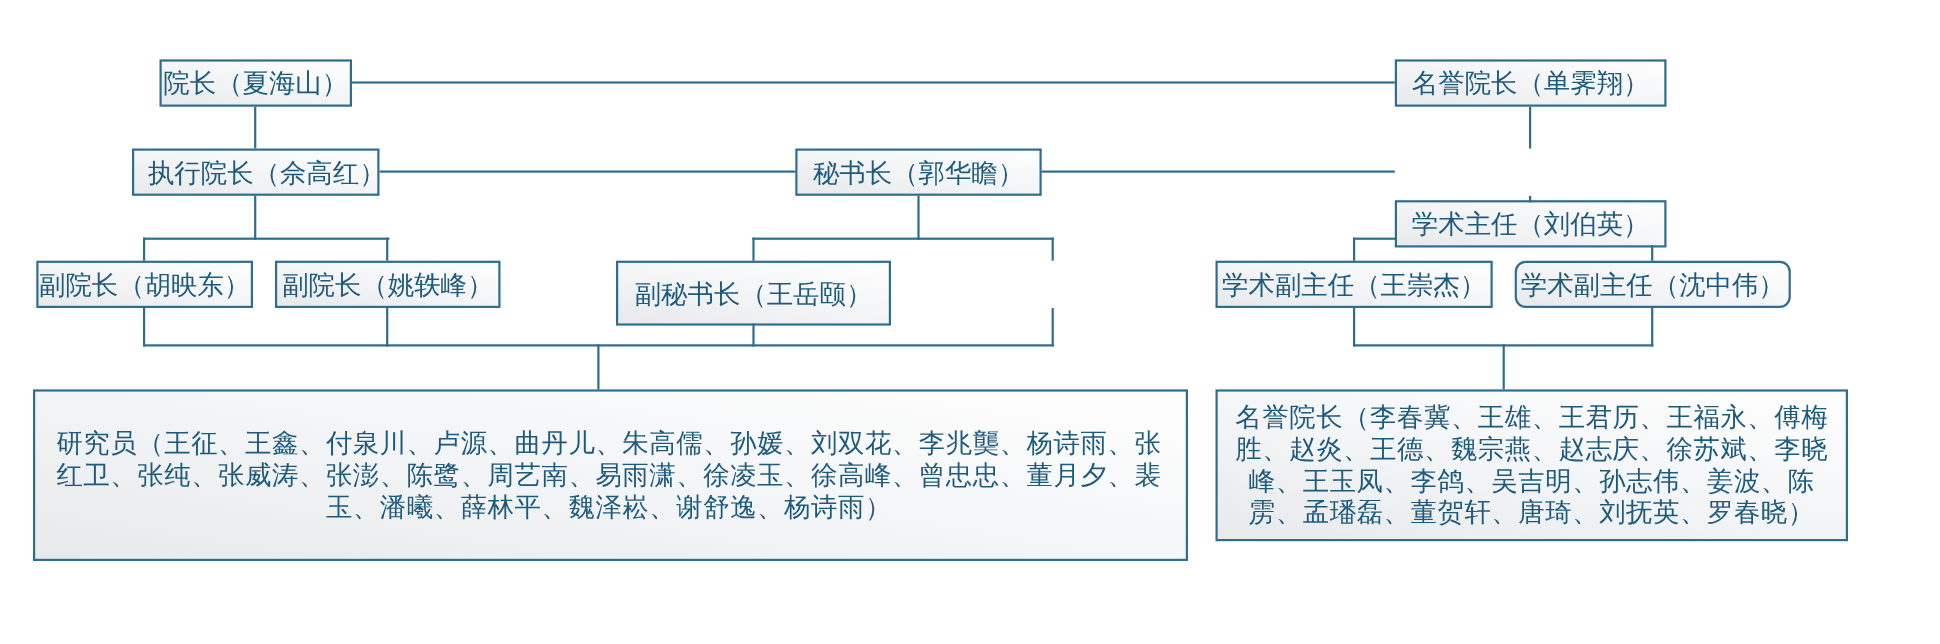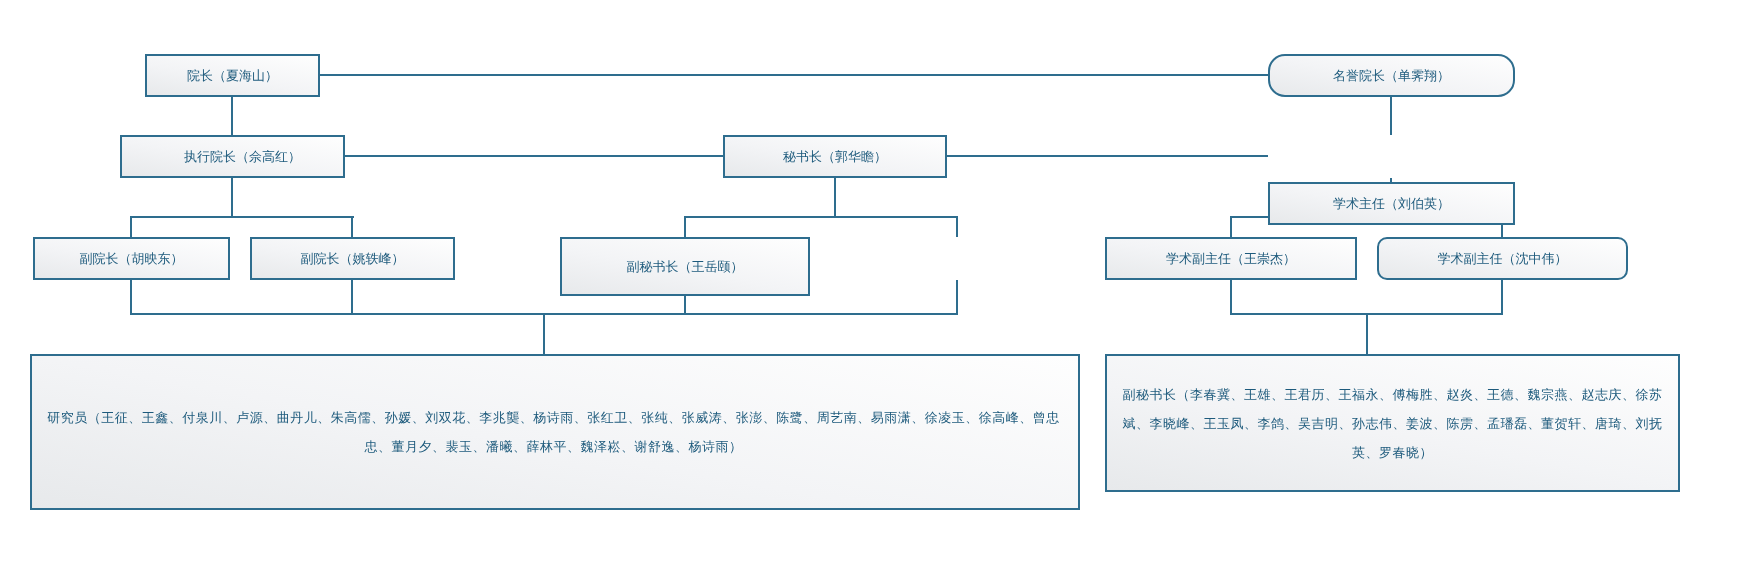--- a/index.html
+++ b/index.html
@@ -14,42 +14,42 @@
     height: 585px;
     background: #ffffff;
     overflow: hidden;
   }
   .node {
     position: absolute;
     box-sizing: border-box;
     border: 2px solid #2e6d8e;
     background: linear-gradient(190deg, #fefefe 0%, #f3f4f6 55%, #e7e9eb 100%);
     color: #1d5a7c;
-    font-size: 13px;
+    font-size: 24px;
     display: flex;
     align-items: center;
     justify-content: center;
     text-align: center;
     white-space: nowrap;
     z-index: 2;
   }
   .node.big {
     white-space: normal;
     line-height: 29px;
     padding: 8px 14px;
     letter-spacing: 0.5px;
   }
   .line {
     position: absolute;
     background: #2e6d8e;
     z-index: 1;
   }
   
   #n-dean               { left: 145px;  top: 54px;  width: 175px;  height: 43px; }
-  #n-honorary-dean      { left: 1268px; top: 54px;  width: 247px;  height: 43px; border-radius: 17px; }
+  #n-honorary-dean      { left: 1268px; top: 54px;  width: 247px;  height: 43px; }
   #n-executive-dean     { left: 120px;  top: 135px; width: 225px;  height: 43px; padding-left: 20px; }
   #n-secretary-general  { left: 723px;  top: 135px; width: 224px;  height: 43px; }
   #n-academic-director  { left: 1268px; top: 135px; width: 247px;  height: 43px; margin-top: 47px; }
   #n-vice-dean-1        { left: 33px;   top: 237px; width: 197px;  height: 43px; }
   #n-vice-dean-2        { left: 250px;  top: 237px; width: 205px;  height: 43px; text-align: right; }
   #n-deputy-secretary-1 { left: 560px;  top: 237px; width: 250px;  height: 59px; }
   #n-deputy-secretary-2 { left: 838px;  top: 237px; width: 244px;  height: 43px; }
   #n-deputy-academic-1  { left: 1105px; top: 237px; width: 252px;  height: 43px; }
   #n-deputy-academic-2  { left: 1377px; top: 237px; width: 251px;  height: 43px; border-radius: 10px; }
   #n-researchers        { left: 30px;   top: 354px; width: 1050px; height: 156px; padding-left: 11px; }
@@ -120,15 +120,15 @@
   <div class="node" id="n-honorary-dean">名誉院长（单霁翔）</div>
   <div class="node" id="n-executive-dean">执行院长（佘高红）</div>
   <div class="node" id="n-secretary-general">秘书长（郭华瞻）</div>
   <div class="node" id="n-academic-director">学术主任（刘伯英）</div>
   <div class="node" id="n-vice-dean-1">副院长（胡映东）</div>
   <div class="node" id="n-vice-dean-2">副院长（姚轶峰）</div>
   <div class="node" id="n-deputy-secretary-1">副秘书长（王岳颐）</div>
   <div class="node" id="n-deputy-academic-1">学术副主任（王崇杰）</div>
   <div class="node" id="n-deputy-academic-2">学术副主任（沈中伟）</div>
   <div class="node big" id="n-researchers">研究员（王征、王鑫、付泉川、卢源、曲丹儿、朱高儒、孙媛、刘双花、李兆龑、杨诗雨、张红卫、张纯、张威涛、张澎、陈鹭、周艺南、易雨潇、徐凌玉、徐高峰、曾忠忠、董月夕、裴玉、潘曦、薛林平、魏泽崧、谢舒逸、杨诗雨）</div>
-  <div class="node big" id="n-academic-committee">副秘书长（李春冀、王雄、王君历、王福永、傅梅胜、赵炎、王德、魏宗燕、赵志庆、徐苏斌、李晓峰、王玉凤、李鸽、吴吉明、孙志伟、姜波、陈雳、孟璠磊、董贺轩、唐琦、刘抚英、罗春晓）</div>
+  <div class="node big" id="n-academic-committee">名誉院长（李春冀、王雄、王君历、王福永、傅梅胜、赵炎、王德、魏宗燕、赵志庆、徐苏斌、李晓峰、王玉凤、李鸽、吴吉明、孙志伟、姜波、陈雳、孟璠磊、董贺轩、唐琦、刘抚英、罗春晓）</div>
 
 </div>
 
 </body></html>

